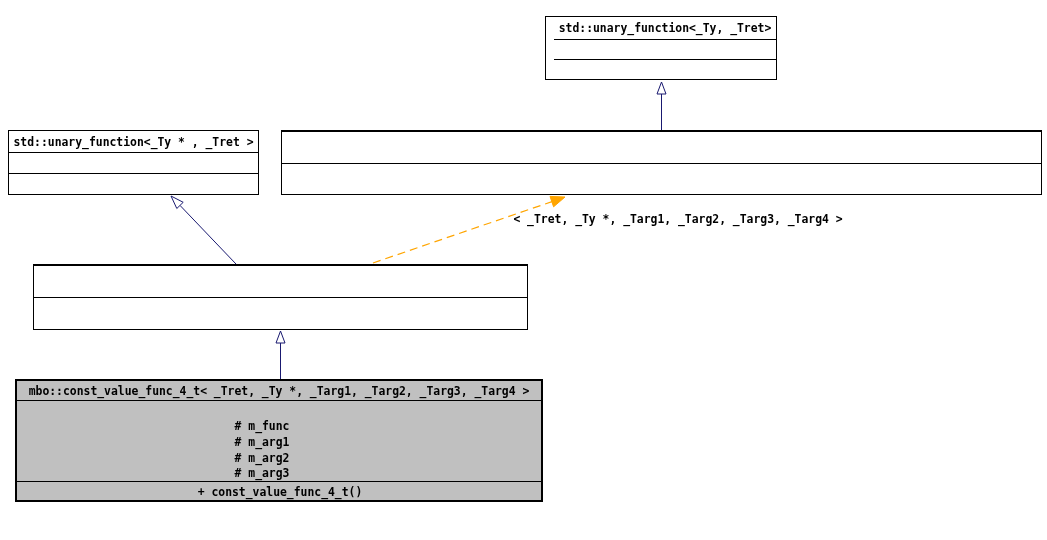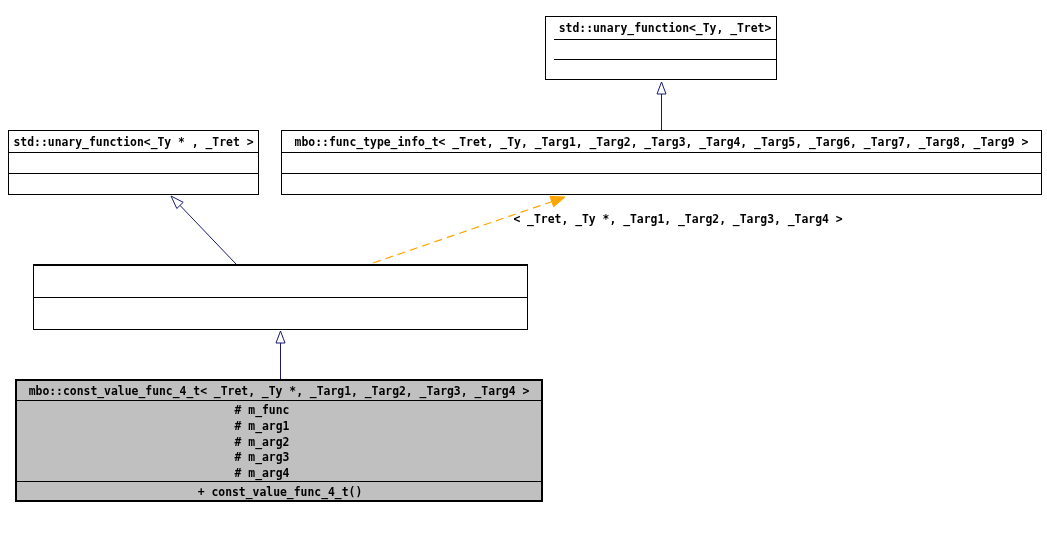--- a/index.html
+++ b/index.html
@@ -73,21 +73,21 @@
   #node-unary-base   { left: 545px; top: 16px;  width: 232px; height: 64px; padding-left: 8px; }
   #node-unary-base .node-title { height: 22px; }
   #node-unary-ptr    { left: 8px;   top: 130px; width: 251px; height: 65px; }
   #node-unary-ptr .node-title { height: 21px; }
   #node-fti-full     { left: 281px; top: 130px; width: 761px; height: 65px; }
   #node-fti-full .node-title { height: 21px; }
   #node-fti-ptr      { left: 33px;  top: 264px; width: 495px; height: 66px; }
   #node-fti-ptr .node-title { height: 22px; }
   #node-const-value  { left: 15px;  top: 379px; width: 528px; height: 123px; }
   #node-const-value .node-title { height: 19px; }
-  #node-const-value .attrs   { height: 82px; padding-top: 2px; }
+  #node-const-value .attrs   { height: 82px; padding-top: 18px; }
   #node-const-value .methods { flex: 1 1 auto; padding-top: 2px; }
 </style>
 </head>
 <body>
 
 <div id="canvas">
 
   <svg id="edges" width="1047" height="540" viewBox="0 0 1047 540">
 
     <g>
@@ -117,21 +117,20 @@
     <div class="empty-row"></div>
   </div>
 
   <div class="node" id="node-unary-ptr">
     <div class="node-title">std::unary_function&lt;_Ty * , _Tret &gt;</div>
     <div class="empty-row"></div>
     <div class="empty-row"></div>
   </div>
 
   <div class="node" id="node-fti-full">
-    <div class="node-title">mbo::func_type_info_t&lt; _Tret, _Ty, _Targ1, _Targ2, _Targ3, _Targ4, _Targ5, _Targ6, _Targ7, _Targ8, _Targ9 &gt;</div>
     <div class="empty-row"></div>
     <div class="empty-row"></div>
   </div>
 
   <div class="node" id="node-fti-ptr">
     <div class="empty-row"></div>
     <div class="empty-row"></div>
   </div>
 
   <div class="node node-selected" id="node-const-value">

